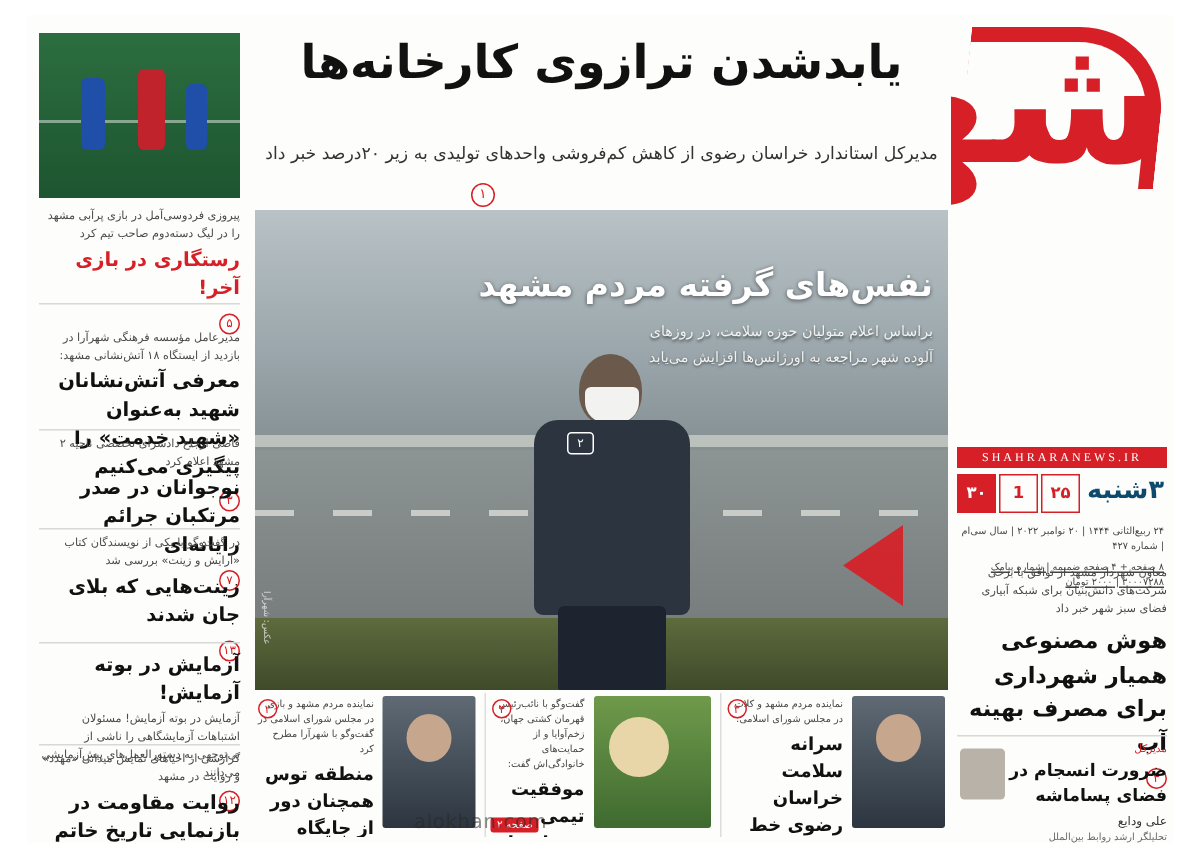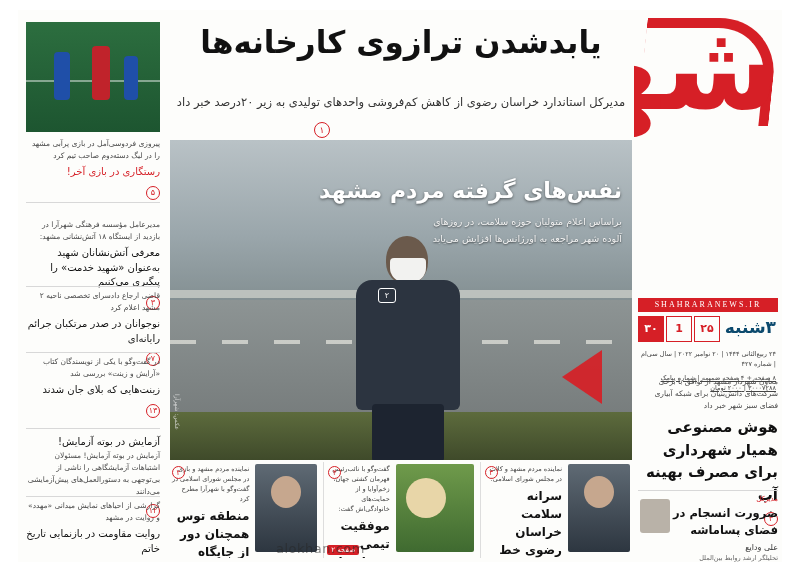--- a/index.html
+++ b/index.html
@@ -203,21 +203,21 @@
   .sport-photo .p3 { position:absolute; left:98px; top:34px; width:14px; height:44px; background:#1f4fa8; border-radius:4px;}
   .brief {
     position: absolute;
     left: 8px; width: 134px;
     direction: rtl; text-align: right;
   }
   .brief .kicker {
     font-size: 7.5px; color: #4a4a4a; line-height: 1.6;
   }
   .brief .title {
-    font-size: 10px; font-weight: normal; color: #111; line-height: 1.45; margin-top: 3px;
+    font-size: 13px; font-weight: bold; color: #111; line-height: 1.45; margin-top: 3px;
   }
   .brief .title.red { color: #d61f26; }
   .brief .num {
     display: inline-block;
     margin-top: 4px;
     width: 14px; height: 14px;
     border: 1px solid #d61f26; border-radius: 50%;
     color: #d61f26; font-size: 8px; text-align: center; line-height: 12px;
   }
   .hr {

